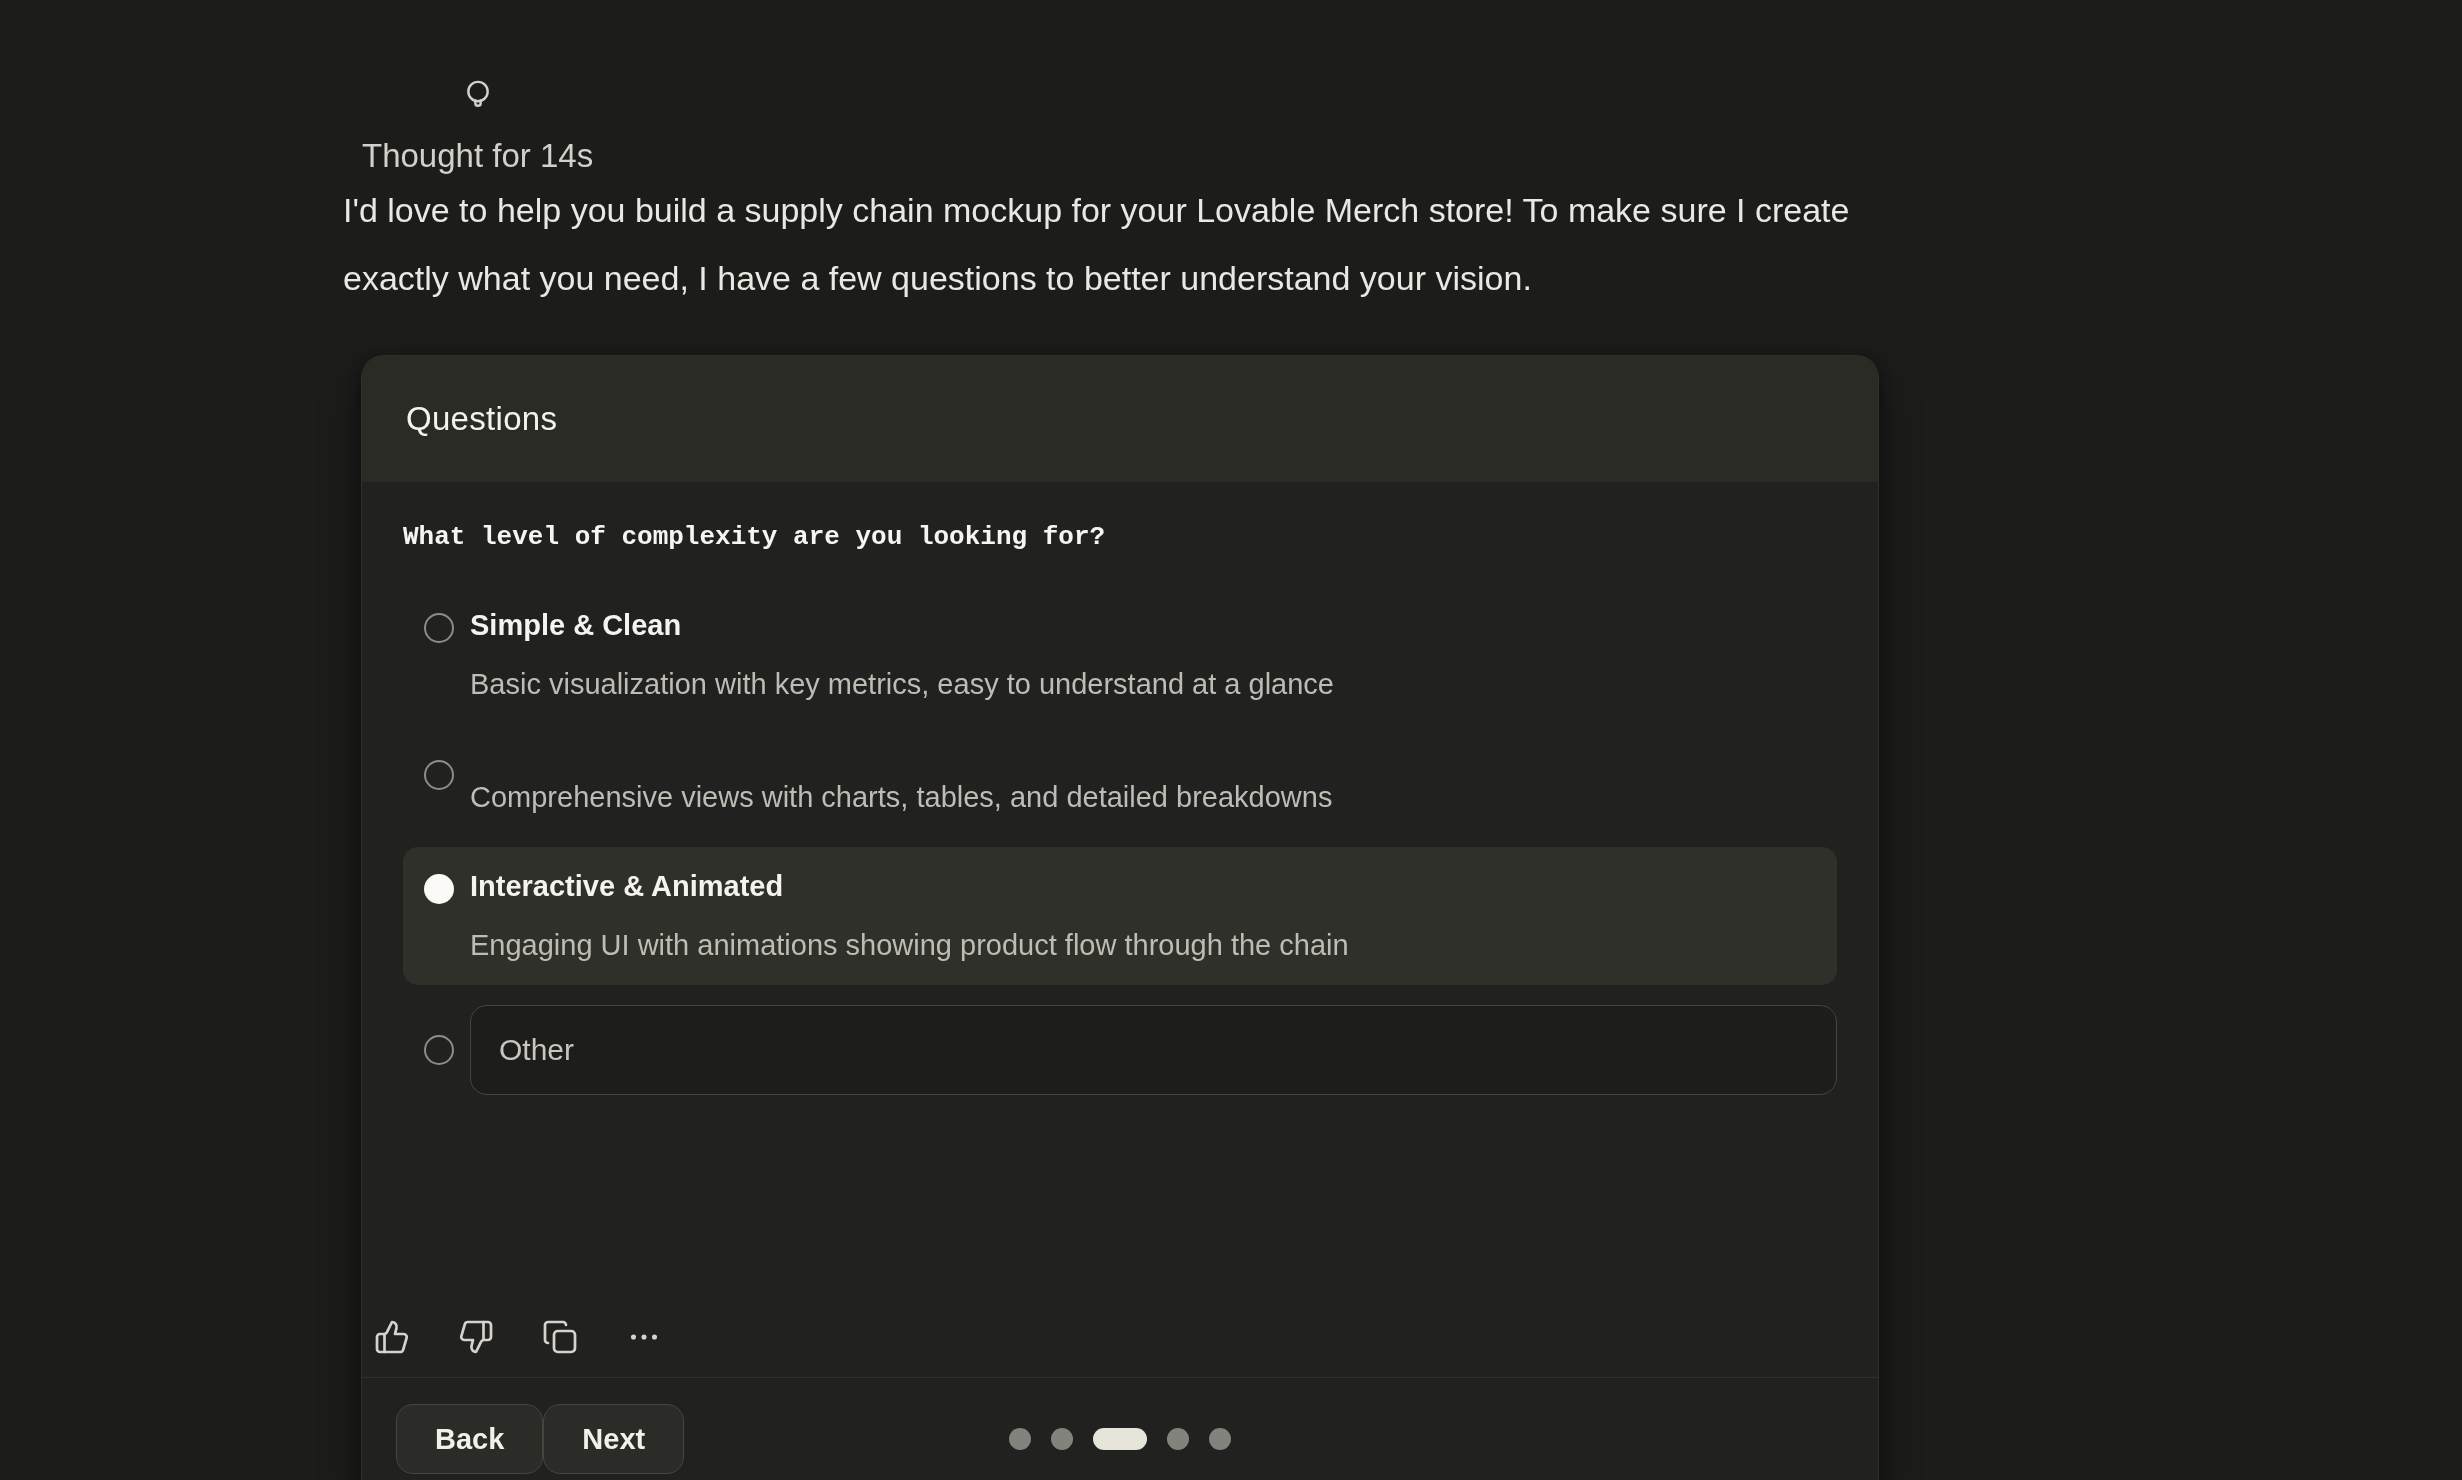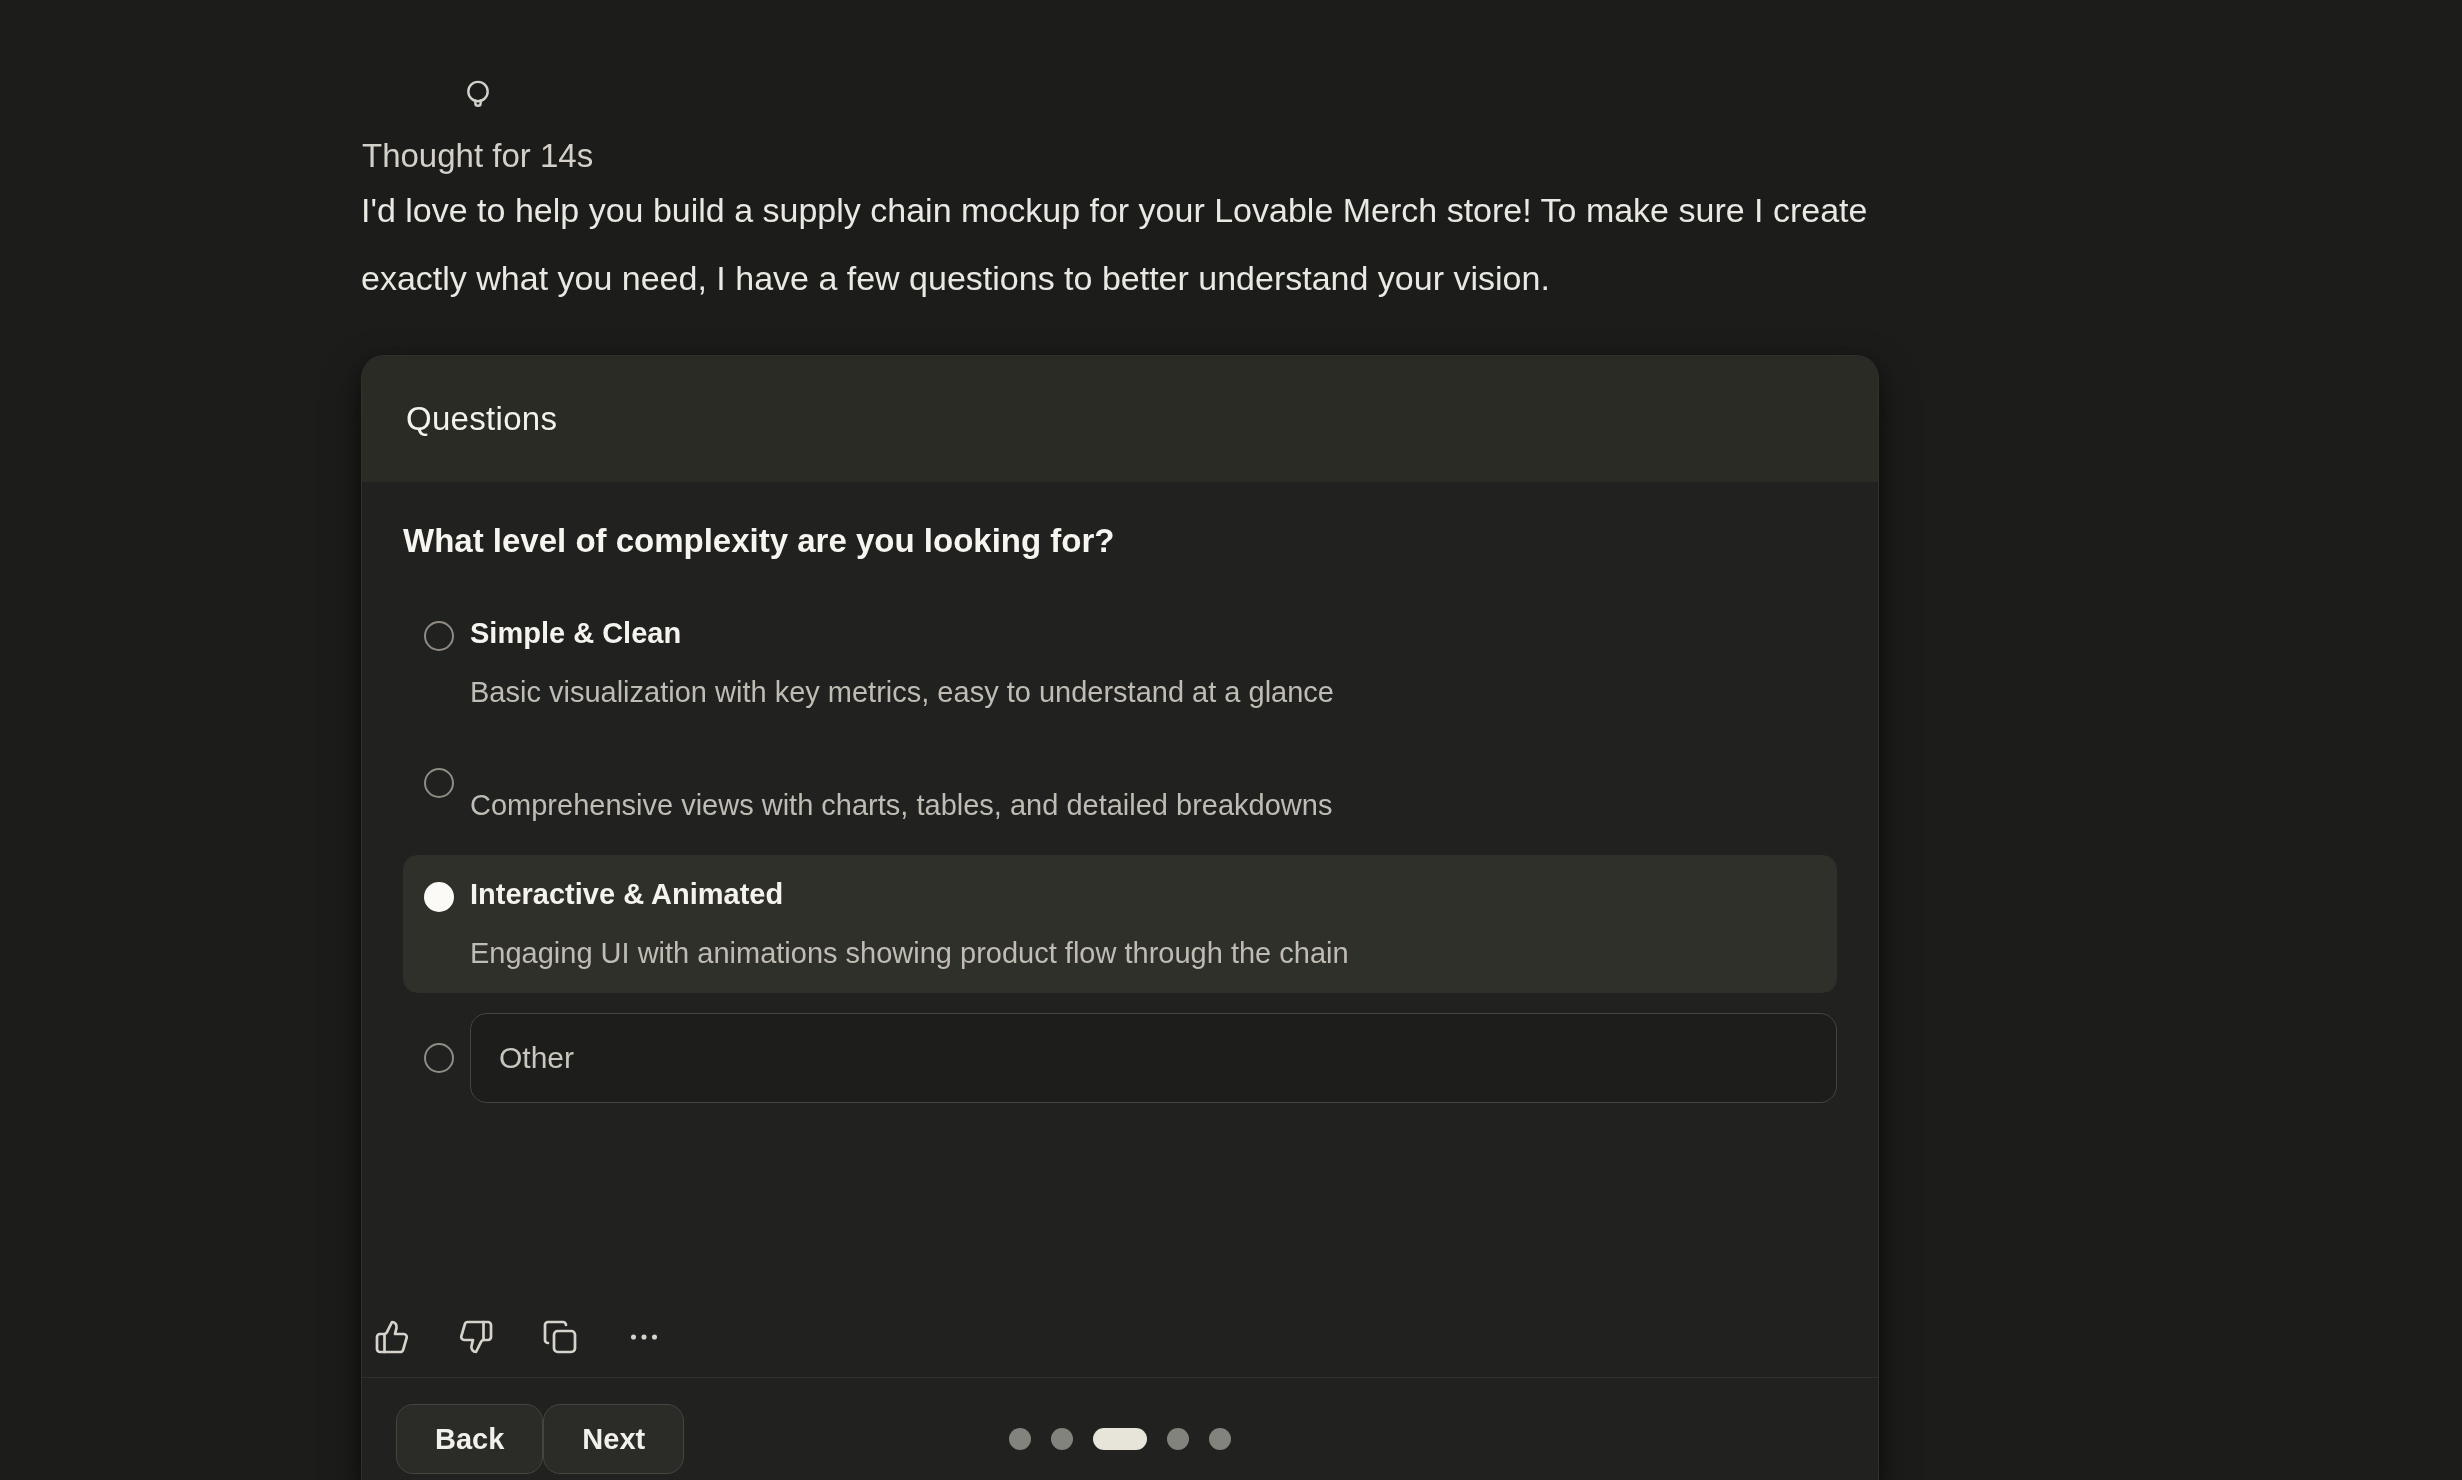--- a/index.html
+++ b/index.html
@@ -15,21 +15,21 @@
   .thought-row {
     position:absolute; left:362px; top:80px;
     display:flex; align-items:center; gap:18.4px;
     color:#d3d0c9; cursor:pointer;flex-direction:column;
   }
   .thought-row svg { display:block; }
   .thought-label { font-size:33px; line-height:1.2; }
 
   
   .intro {
-    position:absolute; left:361px; top:176px; width:1874px;
+    position:absolute; left:343px; top:176px; width:1874px;
     font-size:34px; line-height:68px; color:#eae8e2;
     white-space:pre-line;
   }
 
   
   .card {
     position:absolute; left:361px; top:355px; width:1518px; height:1146px;
     background:#212120;
     border:1.1px solid rgba(255,255,255,0.07);
     border-radius:23px;
@@ -38,21 +38,21 @@
   }
   .card-header {
     height:126px; flex:0 0 126px;
     background:#2b2b26;
     display:flex; align-items:center;
     padding:0 44px;
   }
   .card-title { font-size:33px; font-weight:500; color:#f4f2ed; letter-spacing:0.3px; }
 
   .card-body { flex:1 1 auto; padding:40px 41px 0 41px; }
-  .question { font-size:33px; font-weight:700; color:#f7f5f0; }
+  .question { font-size:26px; font-weight:700; color:#f7f5f0;font-family:Liberation Mono, monospace; }
 
   .options { margin-top:34px; display:flex; flex-direction:column; gap:10.3px; }
   .option-row {
     display:flex; align-items:flex-start; gap:16px;
     padding:22px 21px; border-radius:15px; cursor:pointer;
   }
   .option-row.selected { background:#30302a; }
   .radio {
     flex:0 0 30px; width:30px; height:30px; border-radius:50%;
     border:2.9px solid #8f8c85; margin-top:4.6px; background:transparent;

